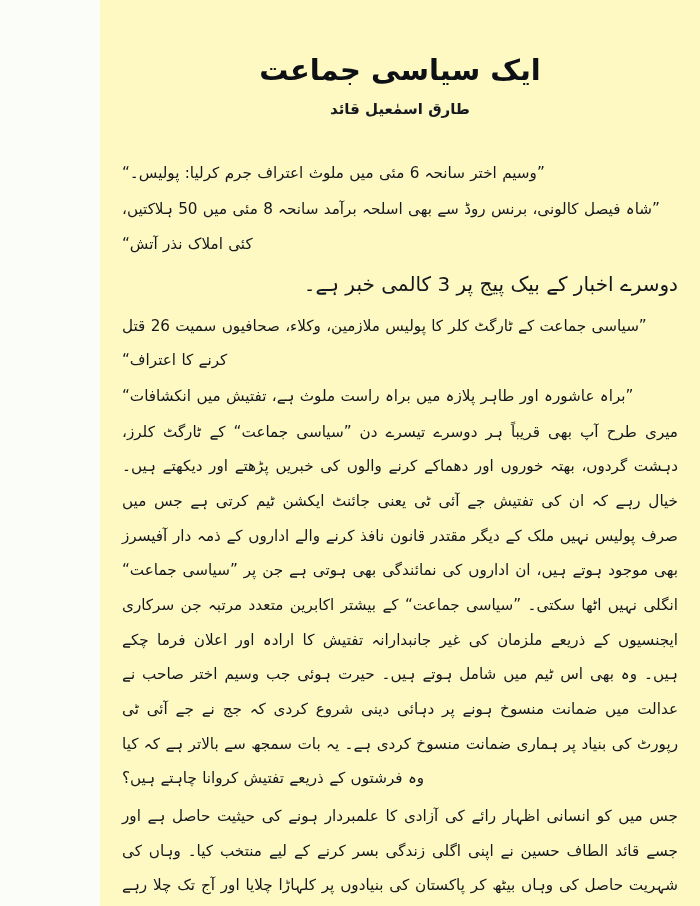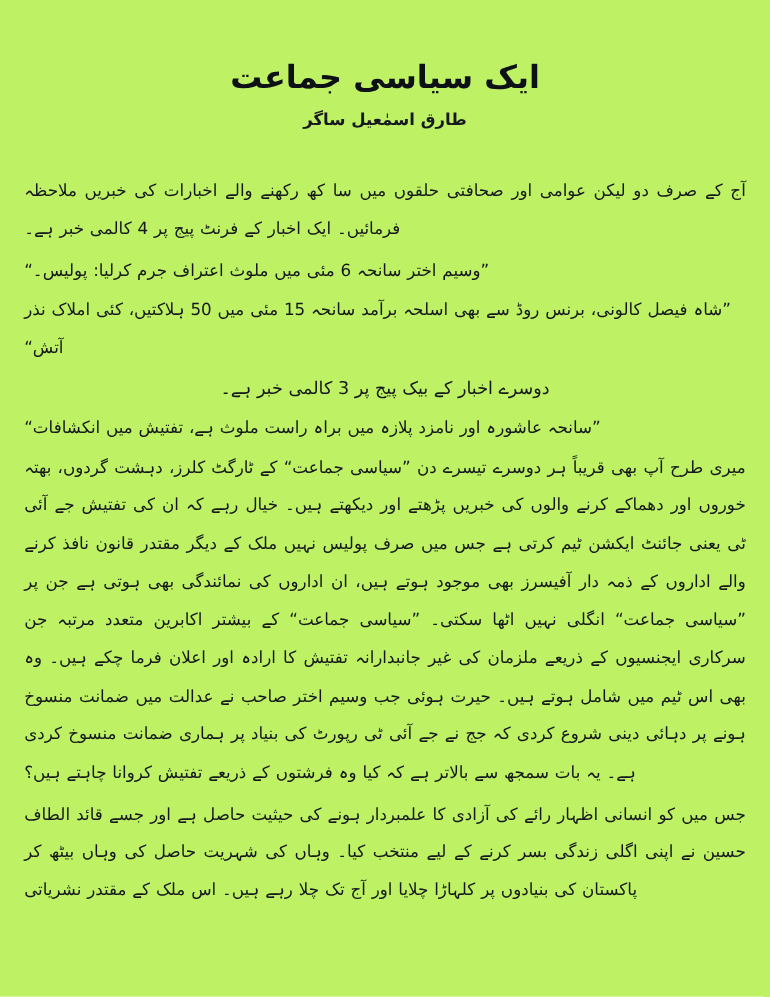--- a/index.html
+++ b/index.html
@@ -9,26 +9,26 @@
   body {
     width: 700px;
     height: 906px;
     background: #fbfdf8;
     font-family: "DejaVu Sans", "Liberation Sans", sans-serif;
     color: #14171c;
     overflow: hidden;
   }
 
   .page {
-    width: 700px;
+    width: 600px;
     height: 906px;
     box-sizing: border-box;
     padding: 0 22px;
     position: relative;
-    background: #bef264;
+    background: #fef9c3;
   }
 
   
   .title-block {
     padding-top: 52px;
     text-align: center;
   }
   .doc-title {
     font-size: 29px;
     font-weight: 700;
@@ -80,49 +80,49 @@
     text-align-last: left;
   }
 
   p.para.lead {
     text-align: justify;
     text-align-last: left;
   }
 
   p.note {
     margin: 0 0 1px 0;
-    font-size: 16px;
+    font-size: 20px;
     line-height: 2.28;
     direction: rtl;
-    text-align: center;
+    text-align: right;
     color: #14171c;
   }
 
   .blk-main { margin-top: 2px; }
   .blk-tail { margin-top: 2px; }
 </style>
 </head>
 <body>
 
 <div class="page">
 
   <div class="title-block">
     <h1 class="doc-title">ایک سیاسی جماعت</h1>
-    <div class="doc-author">طارق اسمٰعیل ساگر</div>
+    <div class="doc-author">طارق اسمٰعیل قائد</div>
   </div>
 
   <div class="body-block">
 
-    <p class="para lead">آج کے صرف دو لیکن عوامی اور صحافتی حلقوں میں سا کھ رکھنے والے اخبارات کی خبریں ملاحظہ فرمائیں۔ ایک اخبار کے فرنٹ پیج پر 4 کالمی خبر ہے۔</p>
 
     <p class="headline">”وسیم اختر سانحہ 6 مئی میں ملوث اعتراف جرم کرلیا: پولیس۔“</p>
-    <p class="headline">”شاہ فیصل کالونی، برنس روڈ سے بھی اسلحہ برآمد سانحہ 15 مئی میں 50 ہلاکتیں، کئی املاک نذر آتش“</p>
+    <p class="headline">”شاہ فیصل کالونی، برنس روڈ سے بھی اسلحہ برآمد سانحہ 8 مئی میں 50 ہلاکتیں، کئی املاک نذر آتش“</p>
 
     <p class="note">دوسرے اخبار کے بیک پیج پر 3 کالمی خبر ہے۔</p>
 
-    <p class="headline">”سانحہ عاشورہ اور نامزد پلازہ میں براہ راست ملوث ہے، تفتیش میں انکشافات“</p>
+    <p class="headline">”سیاسی جماعت کے ٹارگٹ کلر کا پولیس ملازمین، وکلاء، صحافیوں سمیت 26 قتل کرنے کا اعتراف“</p>
+    <p class="headline">”براہ عاشورہ اور طاہر پلازہ میں براہ راست ملوث ہے، تفتیش میں انکشافات“</p>
 
     <p class="para blk-main">میری طرح آپ بھی قریباً ہر دوسرے تیسرے دن ”سیاسی جماعت“ کے ٹارگٹ کلرز، دہشت گردوں، بھتہ خوروں اور دھماکے کرنے والوں کی خبریں پڑھتے اور دیکھتے ہیں۔ خیال رہے کہ ان کی تفتیش جے آئی ٹی یعنی جائنٹ ایکشن ٹیم کرتی ہے جس میں صرف پولیس نہیں ملک کے دیگر مقتدر قانون نافذ کرنے والے اداروں کے ذمہ دار آفیسرز بھی موجود ہوتے ہیں، ان اداروں کی نمائندگی بھی ہوتی ہے جن پر ”سیاسی جماعت“ انگلی نہیں اٹھا سکتی۔ ”سیاسی جماعت“ کے بیشتر اکابرین متعدد مرتبہ جن سرکاری ایجنسیوں کے ذریعے ملزمان کی غیر جانبدارانہ تفتیش کا ارادہ اور اعلان فرما چکے ہیں۔ وہ بھی اس ٹیم میں شامل ہوتے ہیں۔ حیرت ہوئی جب وسیم اختر صاحب نے عدالت میں ضمانت منسوخ ہونے پر دہائی دینی شروع کردی کہ جج نے جے آئی ٹی رپورٹ کی بنیاد پر ہماری ضمانت منسوخ کردی ہے۔ یہ بات سمجھ سے بالاتر ہے کہ کیا وہ فرشتوں کے ذریعے تفتیش کروانا چاہتے ہیں؟</p>
 
     <p class="para blk-tail">جس میں کو انسانی اظہار رائے کی آزادی کا علمبردار ہونے کی حیثیت حاصل ہے اور جسے قائد الطاف حسین نے اپنی اگلی زندگی بسر کرنے کے لیے منتخب کیا۔ وہاں کی شہریت حاصل کی وہاں بیٹھ کر پاکستان کی بنیادوں پر کلہاڑا چلایا اور آج تک چلا رہے ہیں۔ اس ملک کے مقتدر نشریاتی</p>
 
   </div>
 </div>
 
 </body></html>

